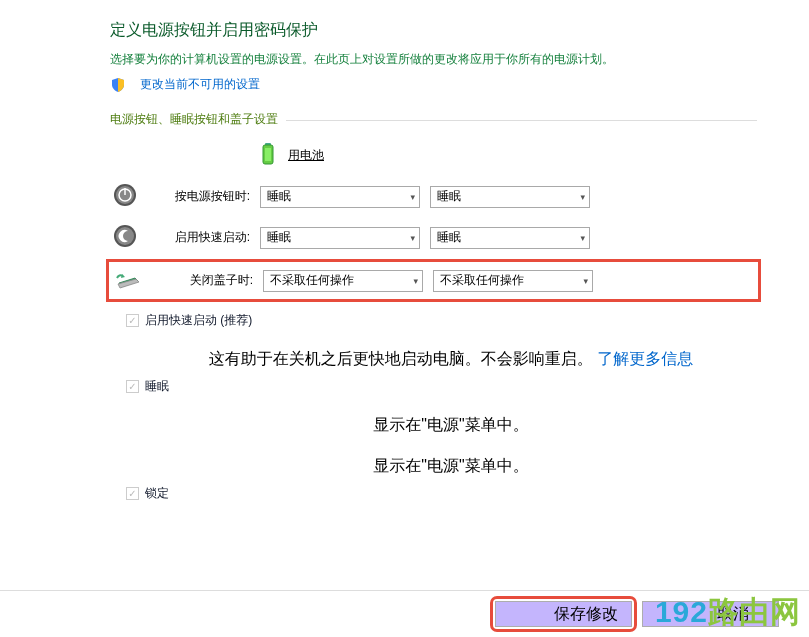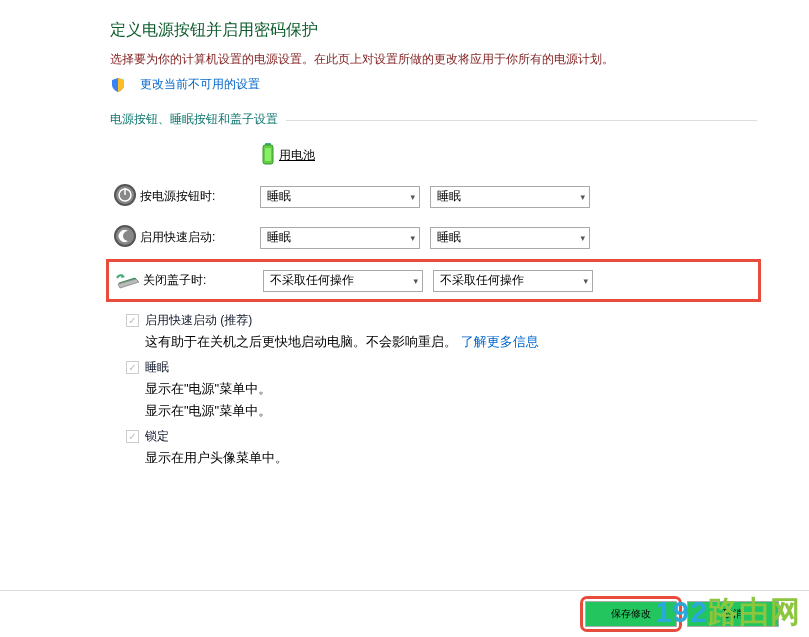--- a/index.html
+++ b/index.html
@@ -18,36 +18,36 @@
     padding: 20px 52px 20px 110px;
   }
   .title {
     color: #0a5a2a;
     font-size: 16px;
     margin-bottom: 10px;
   }
   .desc {
     font-size: 12px;
     margin-bottom: 8px;
-    color: #7f1d1d;
+    color: #15803d;
   }
   .link-row {
     display: flex;
     align-items: center;
     gap: 14px;
     margin-bottom: 18px;
   }
   .shield-icon svg { display:block; }
   .link {
     color: #0066cc;
     cursor: pointer;
   }
   .group-header {
     font-size: 12px;
-    color: #0f766e;
+    color: #4d7c0f;
     position: relative;
     margin-bottom: 14px;
   }
   .group-header .rule {
     position: absolute;
     left: 0; right: 0;
     top: 50%;
     border-top: 1px solid #ddd;
   }
   .group-header span.lbl {
@@ -59,36 +59,36 @@
     display: flex;
     align-items: center;
     margin-left: 150px;
     margin-bottom: 14px;
     gap: 0;
   }
   .col-headers .col {
     width: 170px;
     display: flex;
     align-items: center;
-    gap: 3px;
+    gap: 12px;
     text-decoration: underline;
   }
   .row {
     display: flex;
     align-items: center;
     margin-bottom: 14px;
   }
   .row .icon-cell {
     width: 30px;
     display:flex;
     justify-content:center;
   }
   .row .label-cell {
     width: 110px;
-    text-align: left;
+    text-align: right;
     padding-right: 10px;
   }
   .row .sel-cell {
     width: 160px;
     margin-right: 10px;
   }
   .select {
     width: 100%;
     height: 22px;
     border: 1px solid #a9a9a9;
@@ -130,45 +130,47 @@
     color: #0a5a2a;
     box-sizing: border-box;
   }
   .chk.disabled {
     border-color: #ccc;
     color: #bbb;
   }
   .chk-label.disabled { color: #0f172a; }
   .sub-desc {
     margin-left: 19px;
-    margin-top: 4px;
-    font-size: 13px;
+    margin-top: 20px;
+    font-size: 16px;
+    text-align: center;
   }
   .sub-desc .link { color:#0066cc; }
   .footer {
     position: absolute;
     left: 0; right: 0;
     bottom: 10px;
     border-top: 1px solid #ddd;
     padding-top: 10px;
     display: flex;
     justify-content: flex-end;
     gap: 10px;
     padding-right: 30px;
   }
   .btn {
     min-width: 90px;
     height: 24px;
     border: 1px solid #adadad;
-    background: #22c55e;
-    font-size: 10px;
+    background: #c4b5fd;
+    font-size: 16px;
     display:inline-flex;
     align-items:center;
     justify-content:center;
     cursor: pointer;
+    padding-left: 45px;
   }
   .btn-highlight {
     outline: 3px solid #e74c3c;
     outline-offset: 2px;
     border-radius: 2px;
   }
   .watermark {
     position: absolute;
     right: 8px;
     bottom: 4px;
@@ -310,21 +312,20 @@
       <span class="chk-label disabled">睡眠</span>
     </div>
     <div class="sub-desc">显示在"电源"菜单中。</div>
 
     <div class="sub-desc">显示在"电源"菜单中。</div>
 
     <div class="chk-row">
       <span class="chk disabled">✓</span>
       <span class="chk-label disabled">锁定</span>
     </div>
-    <div class="sub-desc">显示在用户头像菜单中。</div>
   </div>
 </div>
 
 <div class="footer">
   <span class="btn-highlight">
     <span class="btn">保存修改</span>
   </span>
   <span class="btn">取消</span>
 </div>
 

